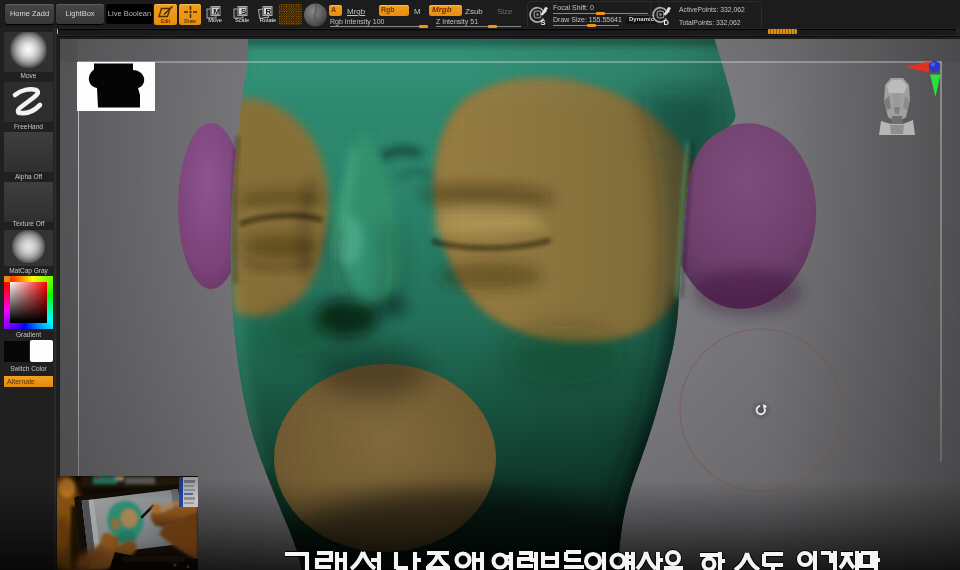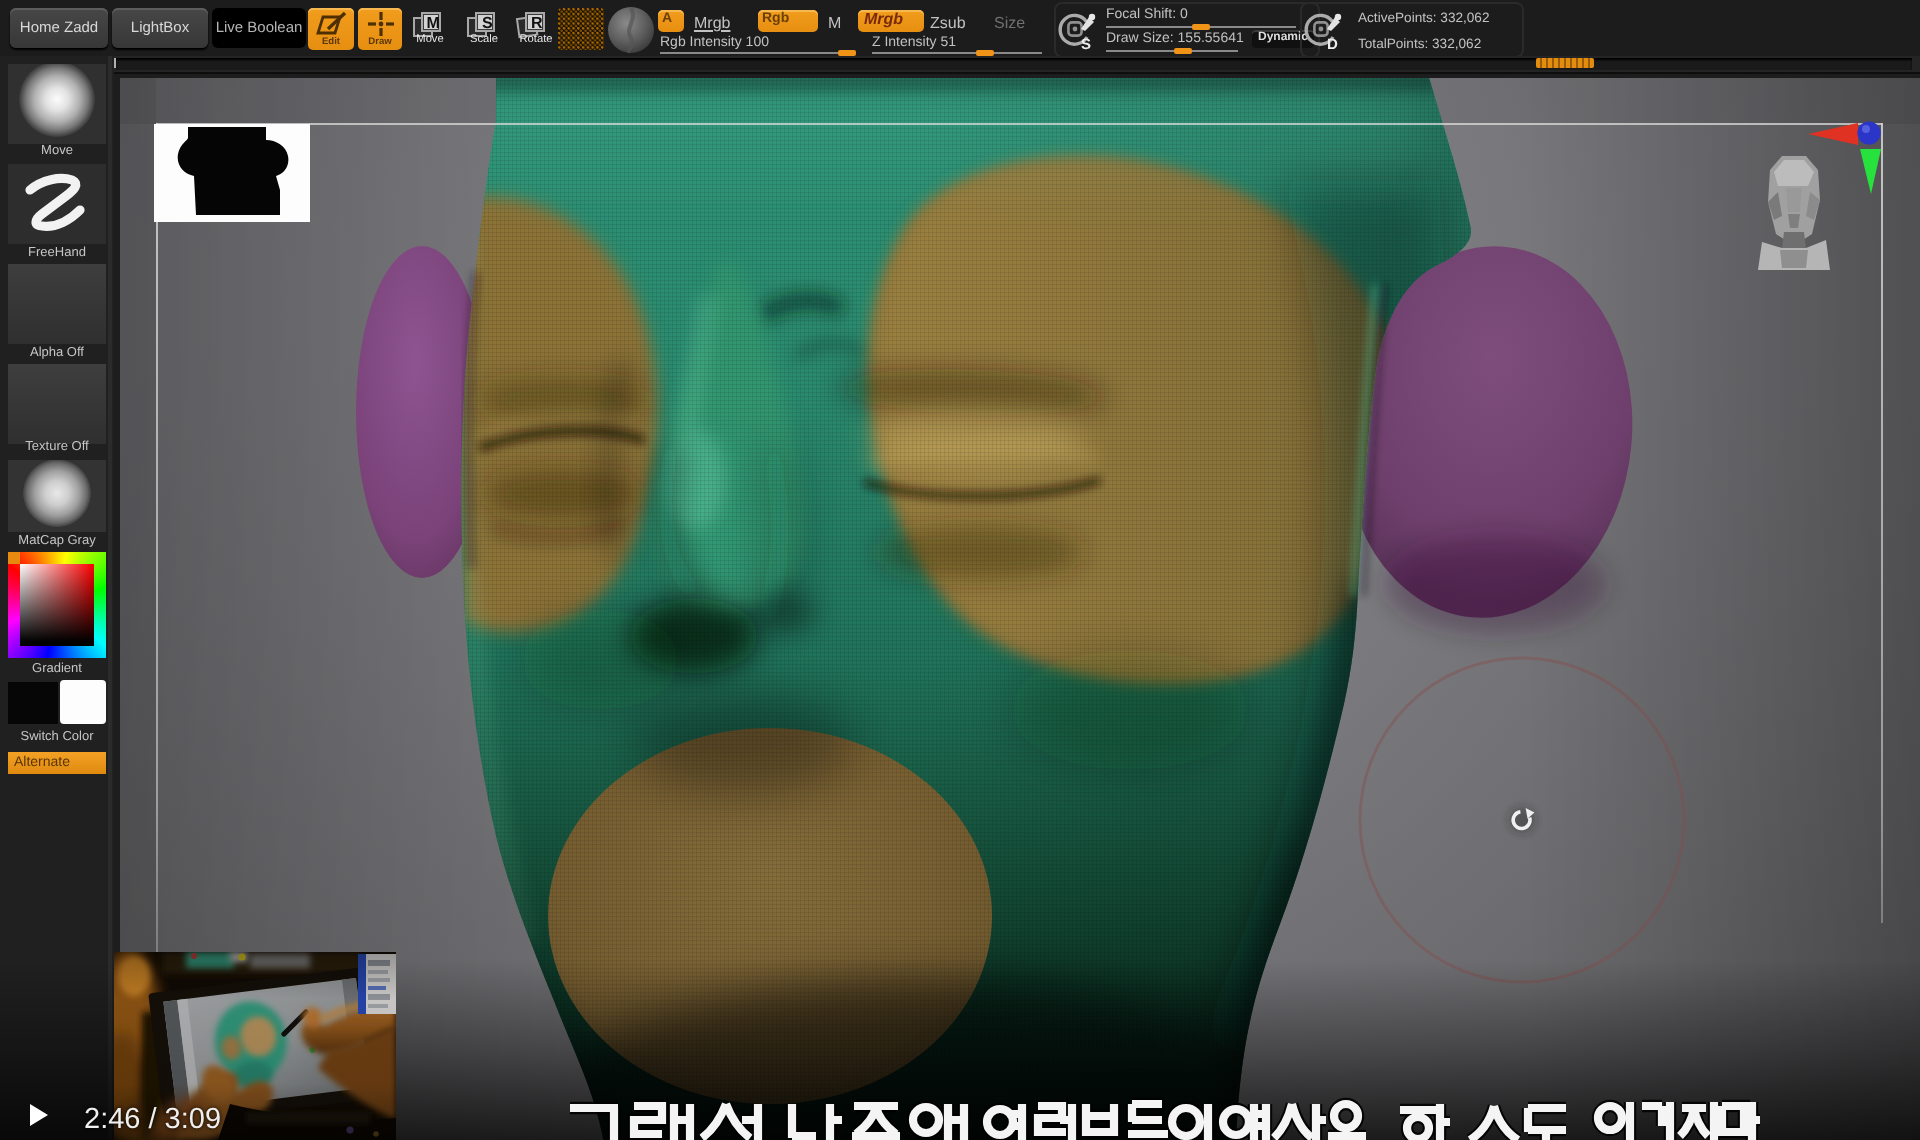--- a/index.html
+++ b/index.html
@@ -508,19 +508,13 @@
         <circle cx="805" cy="559" r="6"></circle>
         <path d="M815,551 V570"></path>
         <path d="M821,553 H831 M831,553 V563 M835,551 V570 M831,558 H835"></path>
         <path d="M841,554 H853 M847,554 C846,560 843,565 840,568 M847,554 C848,560 851,565 854,568 M857,551 V570"></path>
         <path d="M861,553 H872 V566 H861 V553 M876,551 V570 M876,560 H880"></path>
       </g>
       <use href="#sg1" stroke="#000" stroke-width="6.2" opacity="0.85"></use>
       <use href="#sg1" stroke="#f4f4f4" stroke-width="4.1"></use>
     </g>
   </svg>
-  <div id="controls">
-    <svg class="abs" style="left:15px;top:7px" width="9" height="11" viewBox="0 0 9 11">
-      <polygon points="0,0 9,5.5 0,11" fill="#fff"></polygon>
-    </svg>
-    <div id="ptime">2:46 / 3:09</div>
-  </div>
 </div>
 
 </body></html>

